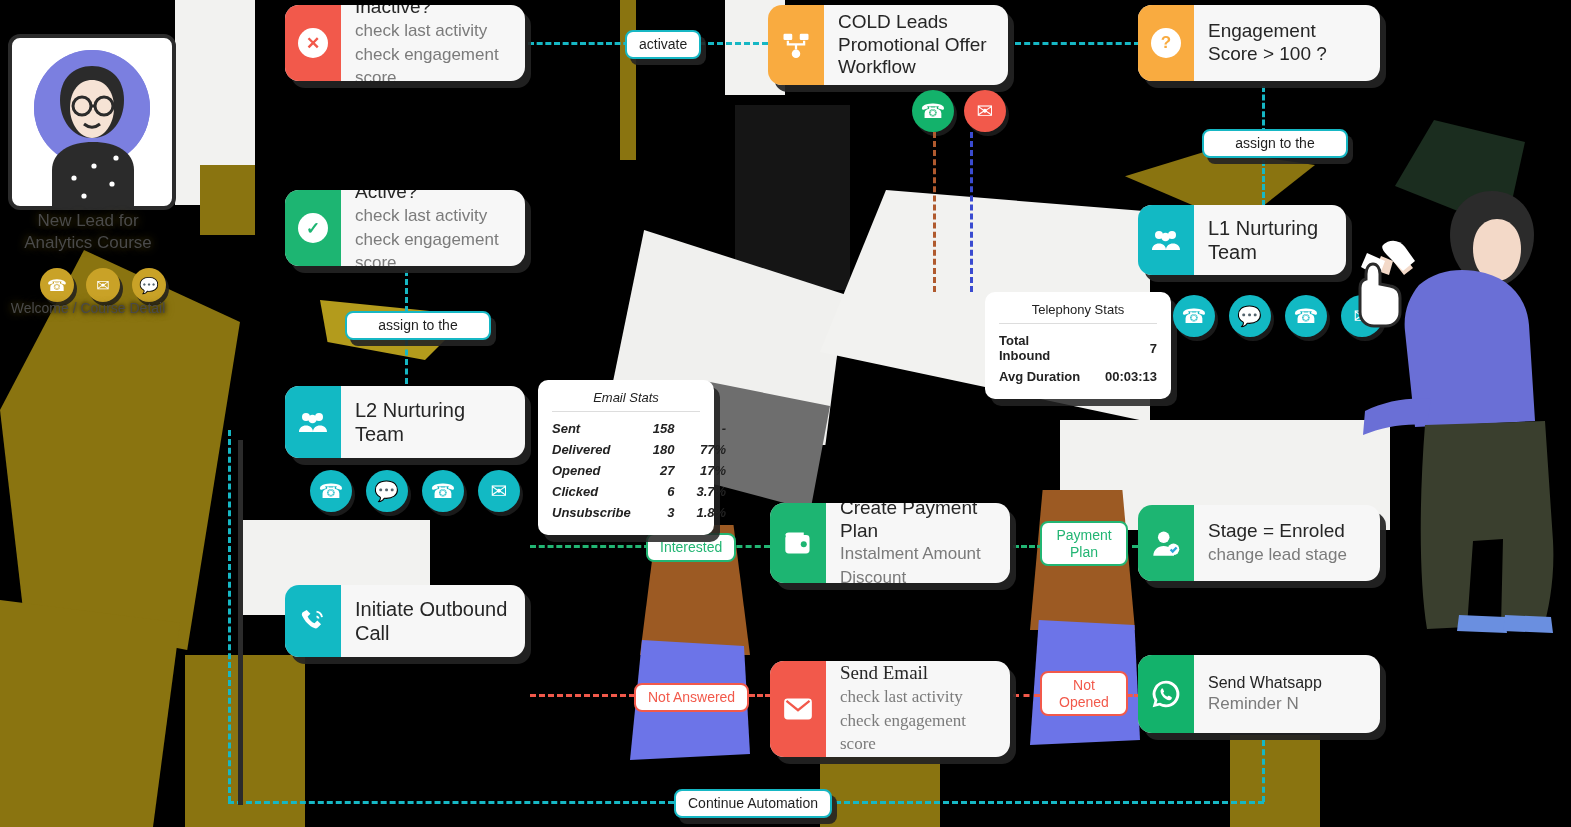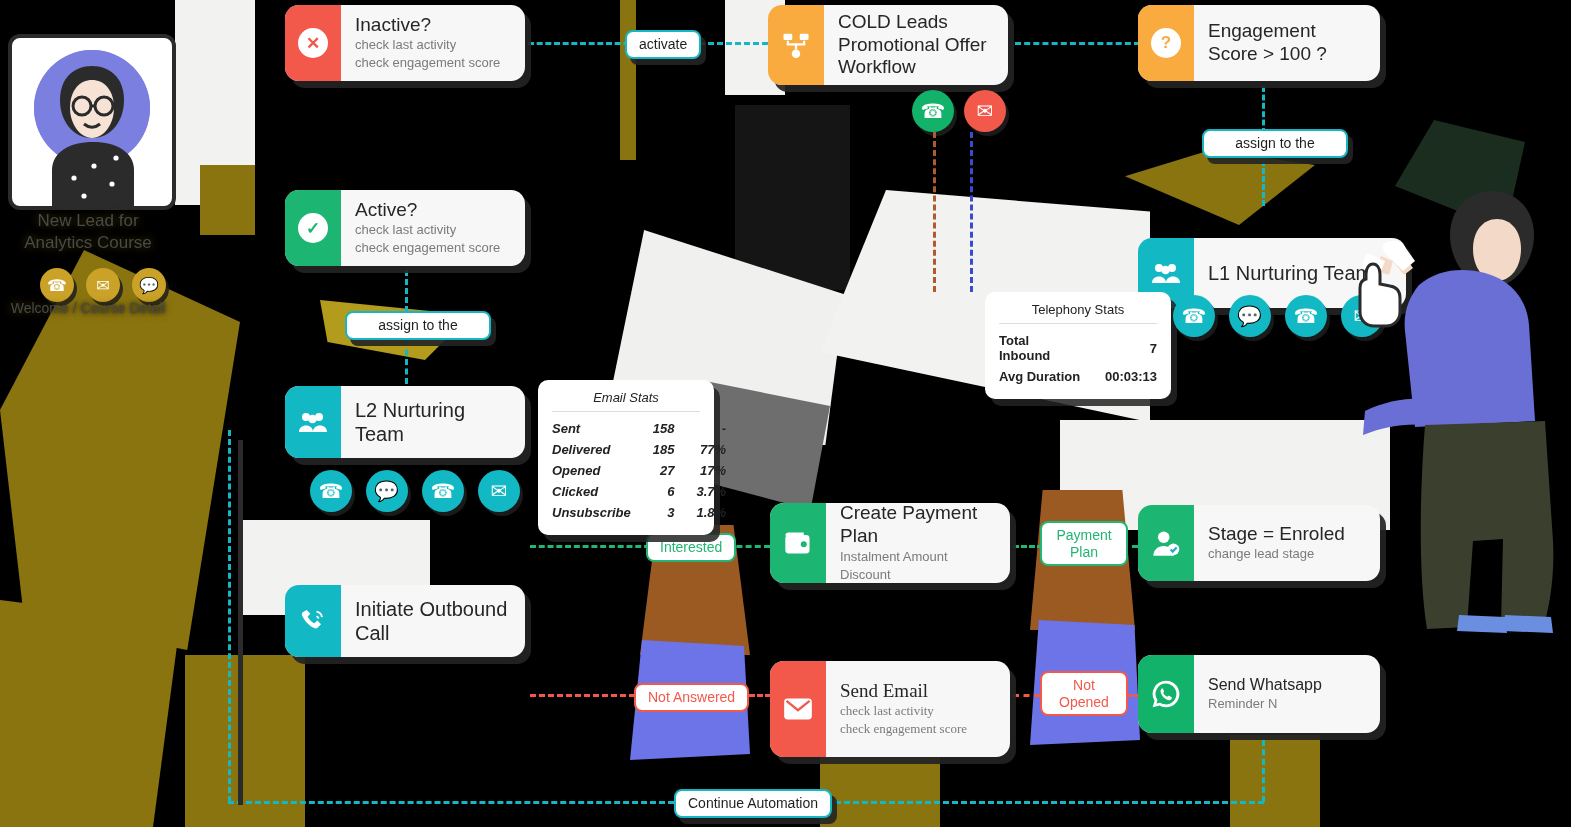--- a/index.html
+++ b/index.html
@@ -23,21 +23,21 @@
   .lh.green{border-top-color:#22b573;}
   .lh.red{border-top-color:#f2594b;}
   .lv.dark{border-left-color:#2b2b2b;border-left-style:solid;border-left-width:5px;}
 
   
   .node{position:absolute;display:flex;align-items:stretch;border-radius:14px;
         background:#f7f7f7;box-shadow:6px 7px 0 rgba(35,35,35,.92);overflow:hidden;}
   .node .ic{width:56px;min-width:56px;display:flex;align-items:center;justify-content:center;}
   .node .body{flex:1;padding:12px 14px;display:flex;flex-direction:column;justify-content:center;}
   .node .t{font-size:19px;color:#262626;line-height:1.2;}
-  .node .s{font-size:13px;color:#7b7b7b;line-height:1.38;}
+  .node .s{font-size:17px;color:#7b7b7b;line-height:1.38;}
   .ic-red{background:#f2594b;} .ic-green{background:#1db572;}
   .ic-orange{background:#f9ab40;} .ic-teal{background:#12b9c4;}
   .ic-wa{background:#13b26b;}
   .badge{width:30px;height:30px;border-radius:50%;background:#fff;display:flex;
          align-items:center;justify-content:center;font-size:17px;font-weight:bold;}
   .badge.r{color:#f2594b;} .badge.g{color:#1db572;} .badge.o{color:#f9ab40;}
 
   
   .pill{position:absolute;background:#fff;border:2px solid #16b7c4;border-radius:8px;
         padding:4px 12px;font-size:14px;color:#1f1f1f;white-space:nowrap;text-align:center;
@@ -193,21 +193,21 @@
     <div class="ic ic-green">
         <div class="badge g">✓</div>
       </div>
     <div class="body">
       <div class="t">Active?</div>
       <div class="s">check last activity</div>
       <div class="s">check engagement score</div>
     </div>
   </div>
 
-  <div class="node" style="left:1138px;top:205px;width:268px;height:70px;margin-top:33px;">
+  <div class="node" style="left:1138px;top:205px;width:208px;height:70px;">
     <div class="ic ic-teal">
       <svg width="30" height="24" viewBox="0 0 30 22" fill="#fff">
           <circle cx="8" cy="6" r="4"></circle>
           <circle cx="21" cy="6" r="4"></circle>
           <circle cx="14.5" cy="8" r="4.3"></circle>
           <path d="M1 21c0-4 3-6.5 7-6.5S15 17 15 21zM15 21c0-4 3-6.5 7-6.5S29 17 29 21z"></path>
         </svg>
     </div>
     <div class="body">
         <div class="t" style="font-size:20px">L1 Nurturing Team</div>
@@ -316,21 +316,21 @@
     <div class="h">Email Stats</div>
     <table>
       <tbody>
           <tr>
         <td>Sent</td>
         <td class="n">158</td>
         <td class="p">-</td>
       </tr>
       <tr>
         <td>Delivered</td>
-        <td class="n">185</td>
+        <td class="n">180</td>
         <td class="p">77%</td>
       </tr>
       <tr>
         <td>Opened</td>
         <td class="n">27</td>
         <td class="p">17%</td>
       </tr>
       <tr>
         <td>Clicked</td>
         <td class="n">6</td>

